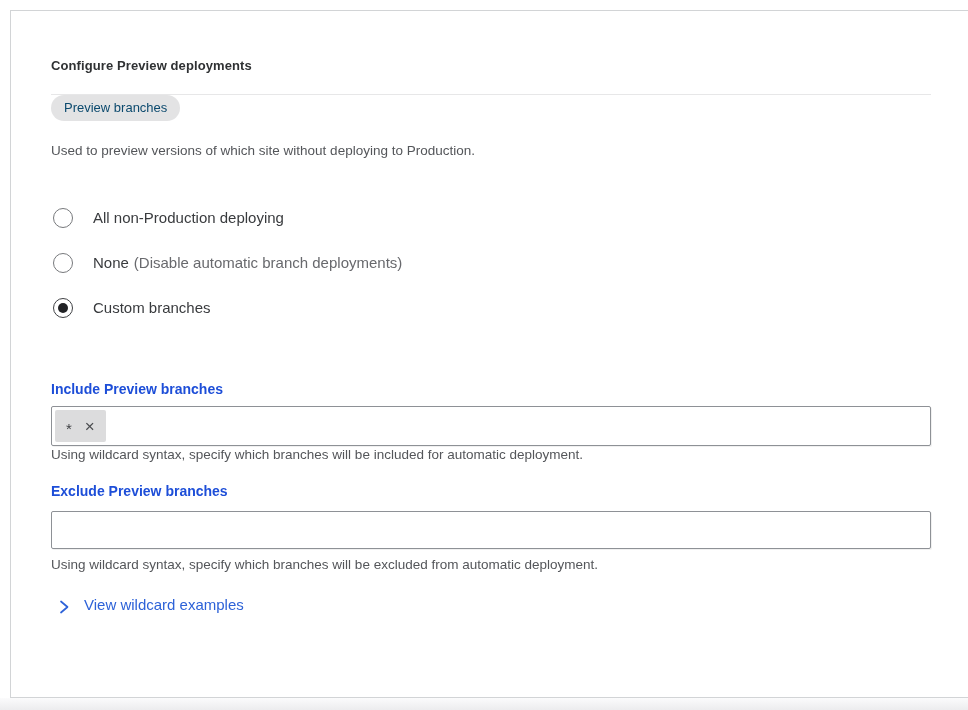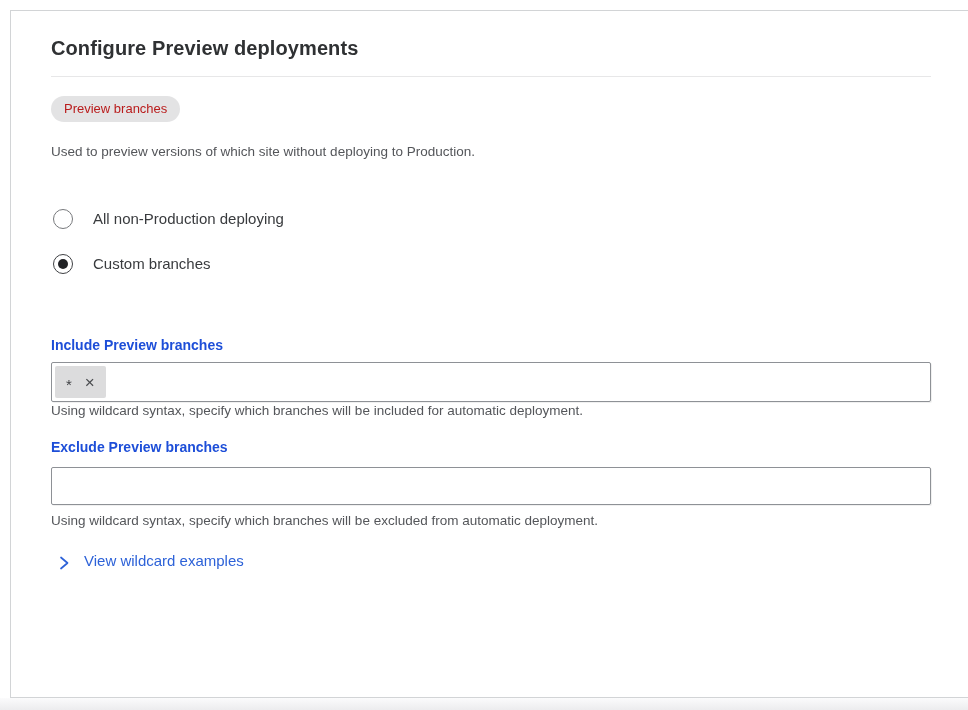--- a/index.html
+++ b/index.html
@@ -18,37 +18,36 @@
     border: 1px solid #d2d4d6;
     border-right: none;
   }
   .content {
     padding-left: 40px;
     width: 920px;
   }
   .inner { width: 880px; }
 
   .page-title {
-    margin-top: 26px;
-    font-size: 20px;
+    margin-top: 44px;
+    font-size: 13px;
     font-weight: bold;
     color: #2f3133;
     letter-spacing: 0.1px;
     line-height: 22px;
   }
   .divider {
     margin-top: 17px;
     width: 880px;
     border-bottom: 1px solid #e7e7e8;
   }
   .badge {
     display: inline-block;
-    margin-top: 19px;
     background: #e3e3e4;
-    color: #b91c1c;
+    color: #0c4a6e;
     font-size: 13px;
     line-height: 16px;
     padding: 5px 13px;
     border-radius: 999px;
   }
   .description {
     margin-top: 21px;
     font-size: 13.5px;
     color: #54565a;
     line-height: 17px;
@@ -196,20 +195,25 @@
 
       <p class="description">Used to preview versions of which site without deploying to Production.</p>
 
       <div class="radio-group">
 
         <div class="radio-row">
           <span class="radio"></span>
           <span class="radio-label">All non-Production deploying</span>
         </div>
 
+        <div class="radio-row">
+          <span class="radio"></span>
+          <span class="radio-label">None</span>
+          <span class="radio-sublabel">(Disable automatic branch deployments)</span>
+        </div>
 
         <div class="radio-row">
           <span class="radio checked">
               <span class="dot"></span>
             </span>
           <span class="radio-label">Custom branches</span>
         </div>
 
       </div>
 

